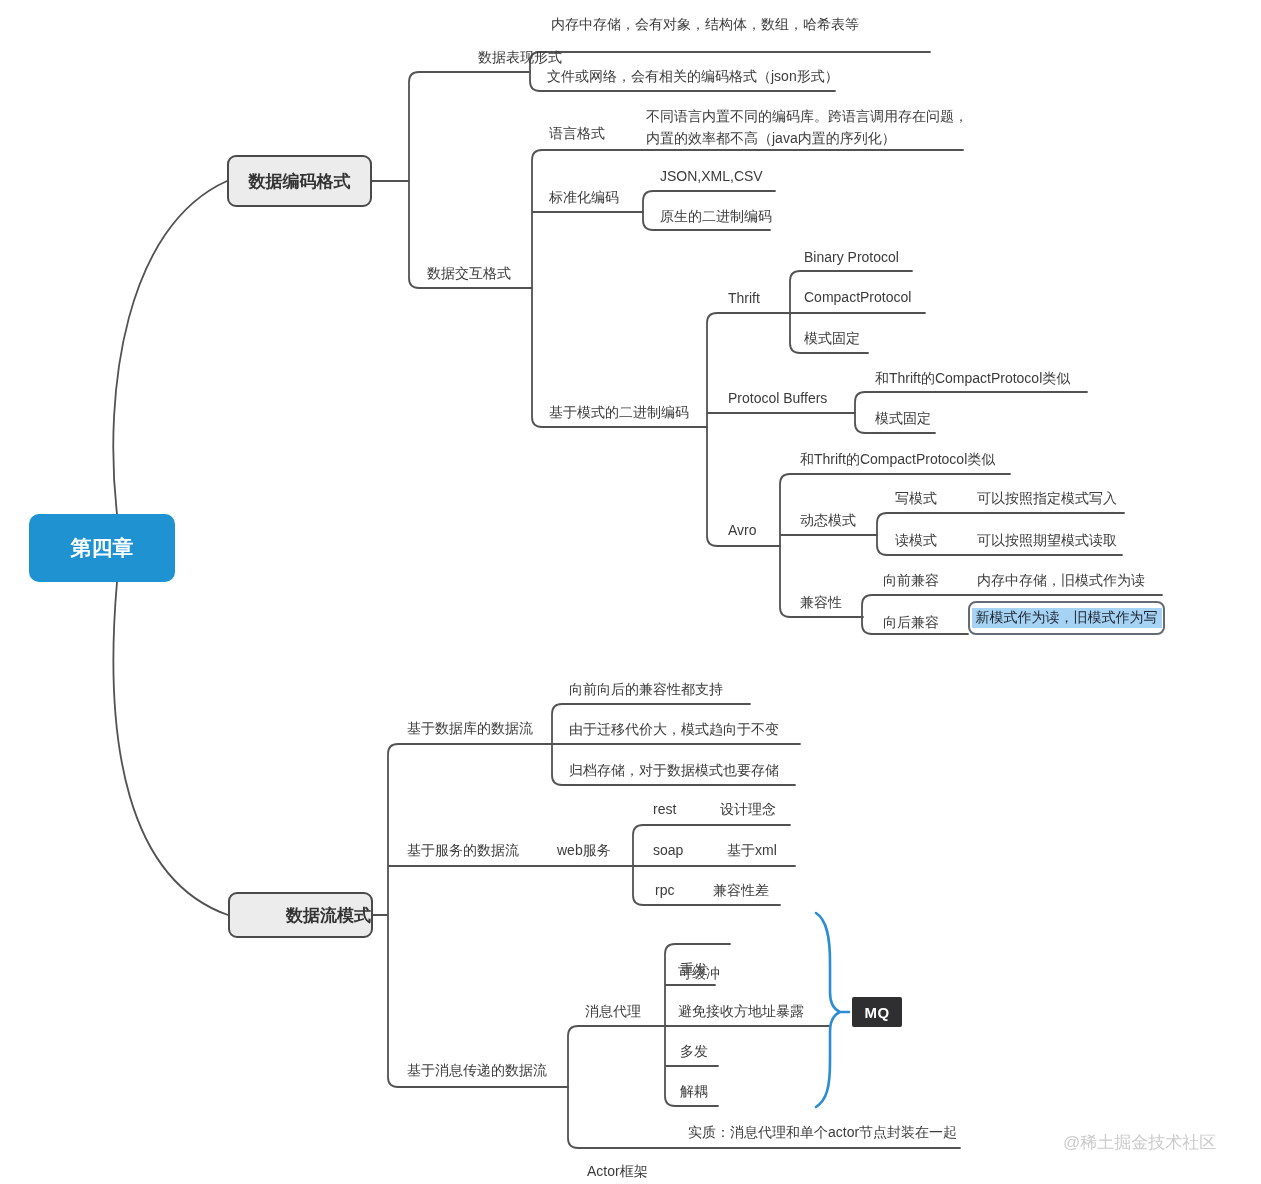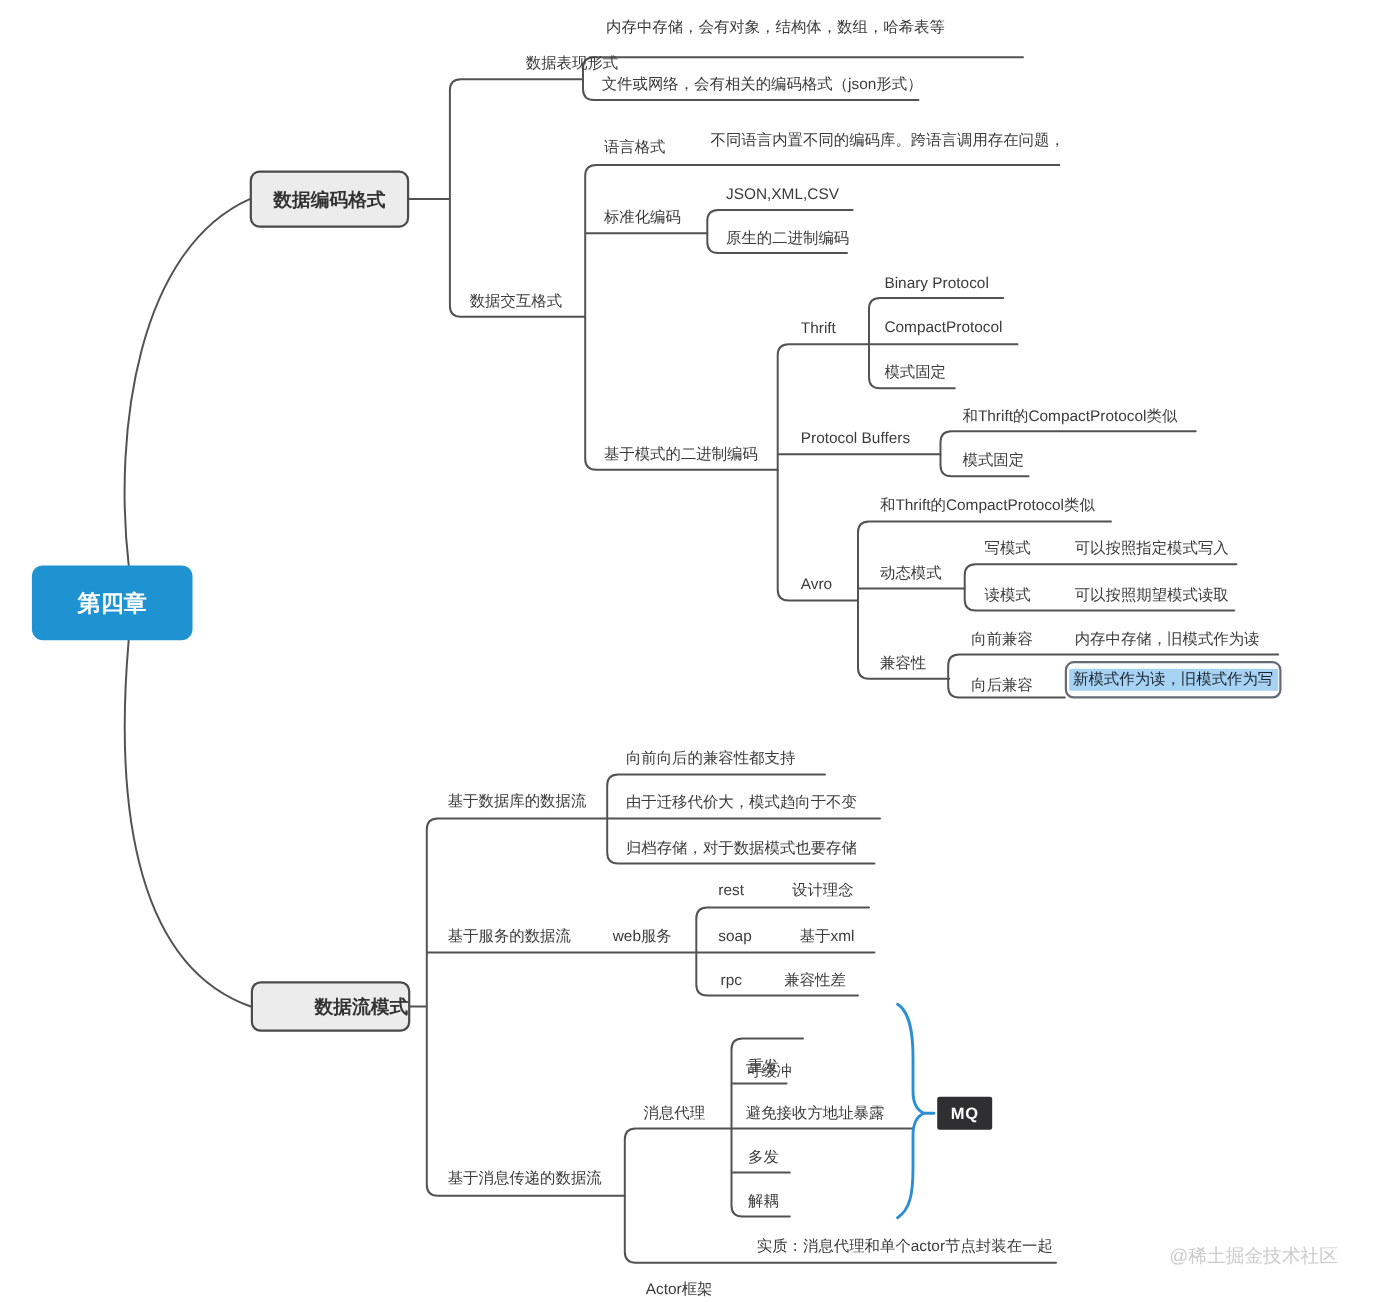--- a/index.html
+++ b/index.html
@@ -61,20 +61,21 @@
       <span>数据流模式</span>
     </div>
 
   <div class="lbl" style="left:442px;top:57px;margin-left:36px;">数据表现形式</div>
   <div class="lbl" style="left:551px;top:24px;">内存中存储，会有对象，结构体，数组，哈希表等</div>
   <div class="lbl" style="left:547px;top:76px;">文件或网络，会有相关的编码格式（json形式）</div>
   <div class="lbl" style="left:427px;top:273px;">数据交互格式</div>
   <div class="lbl" style="left:549px;top:133px;">语言格式</div>
   <div class="lbl2" style="left:646px;top:127px;">
     <div>不同语言内置不同的编码库。跨语言调用存在问题，</div>
+    <div>内置的效率都不高（java内置的序列化）</div>
   </div>
   <div class="lbl" style="left:549px;top:197px;">标准化编码</div>
   <div class="lbl" style="left:660px;top:176px;">JSON,XML,CSV</div>
   <div class="lbl" style="left:660px;top:216px;text-align:right;">原生的二进制编码</div>
   <div class="lbl" style="left:549px;top:412px;">基于模式的二进制编码</div>
 
   <div class="lbl" style="left:728px;top:298px;">Thrift</div>
   <div class="lbl" style="left:804px;top:257px;">Binary Protocol</div>
   <div class="lbl" style="left:804px;top:297px;">CompactProtocol</div>
   <div class="lbl" style="left:804px;top:338px;">模式固定</div>

